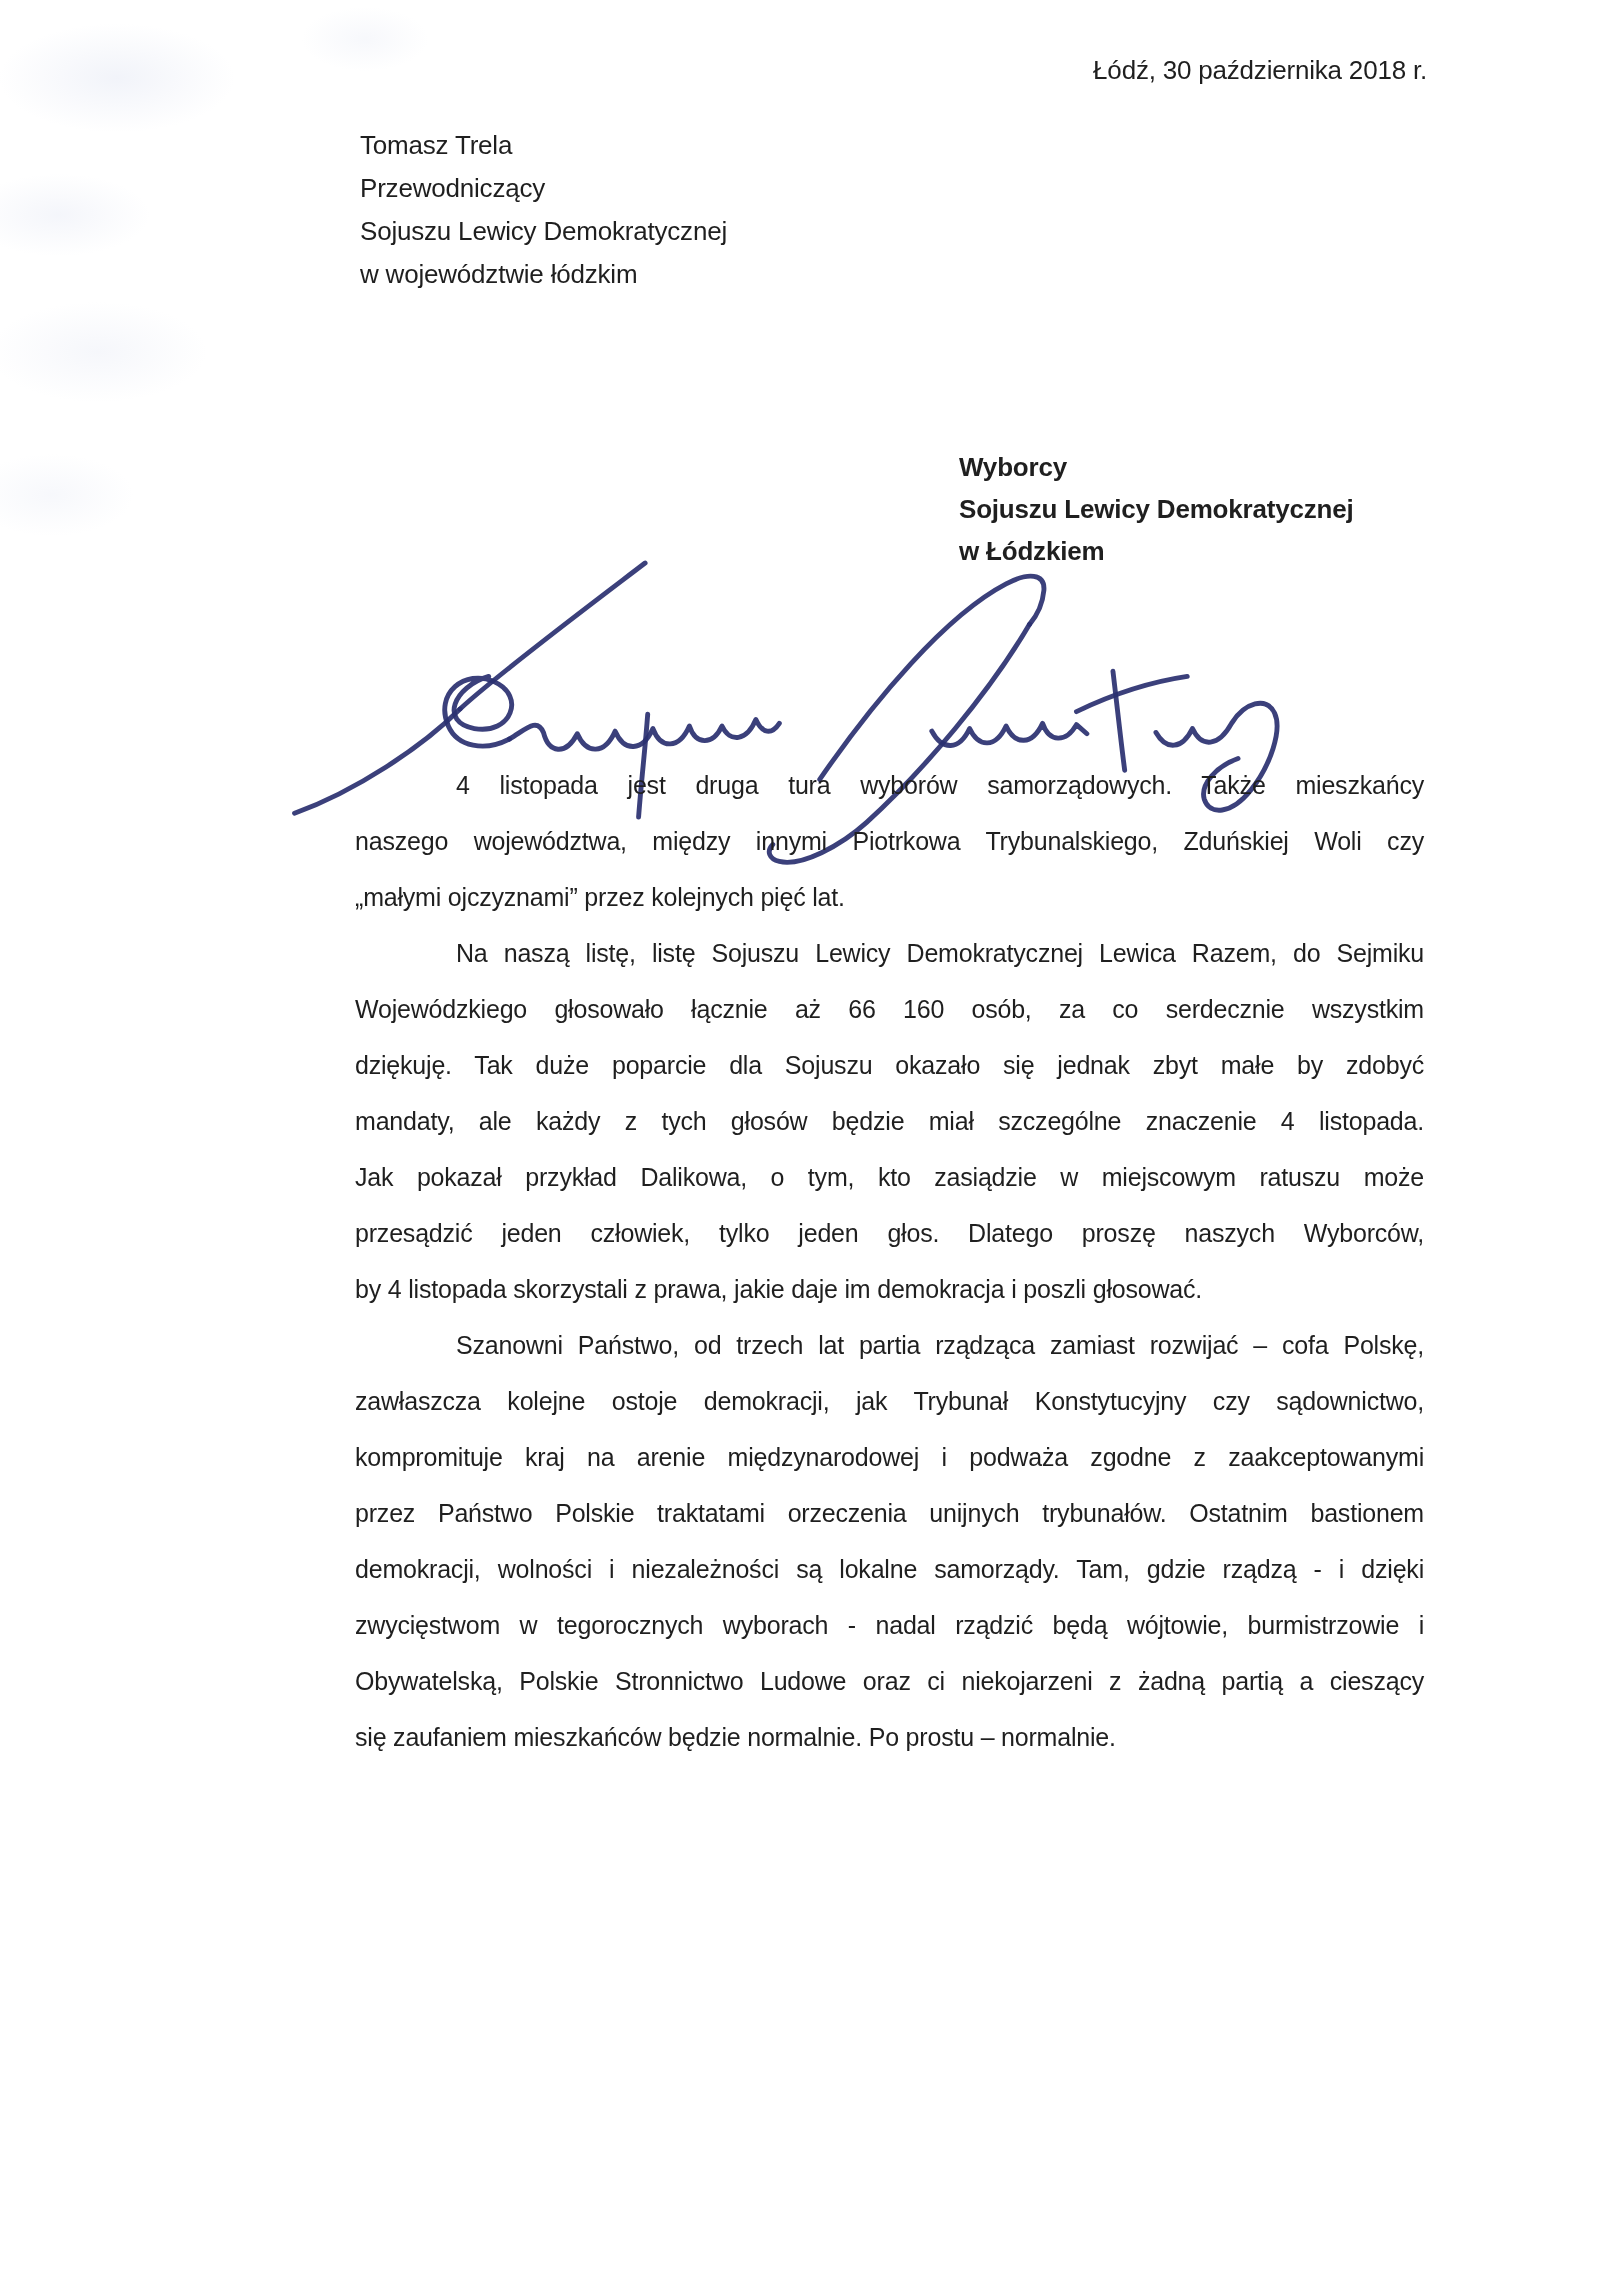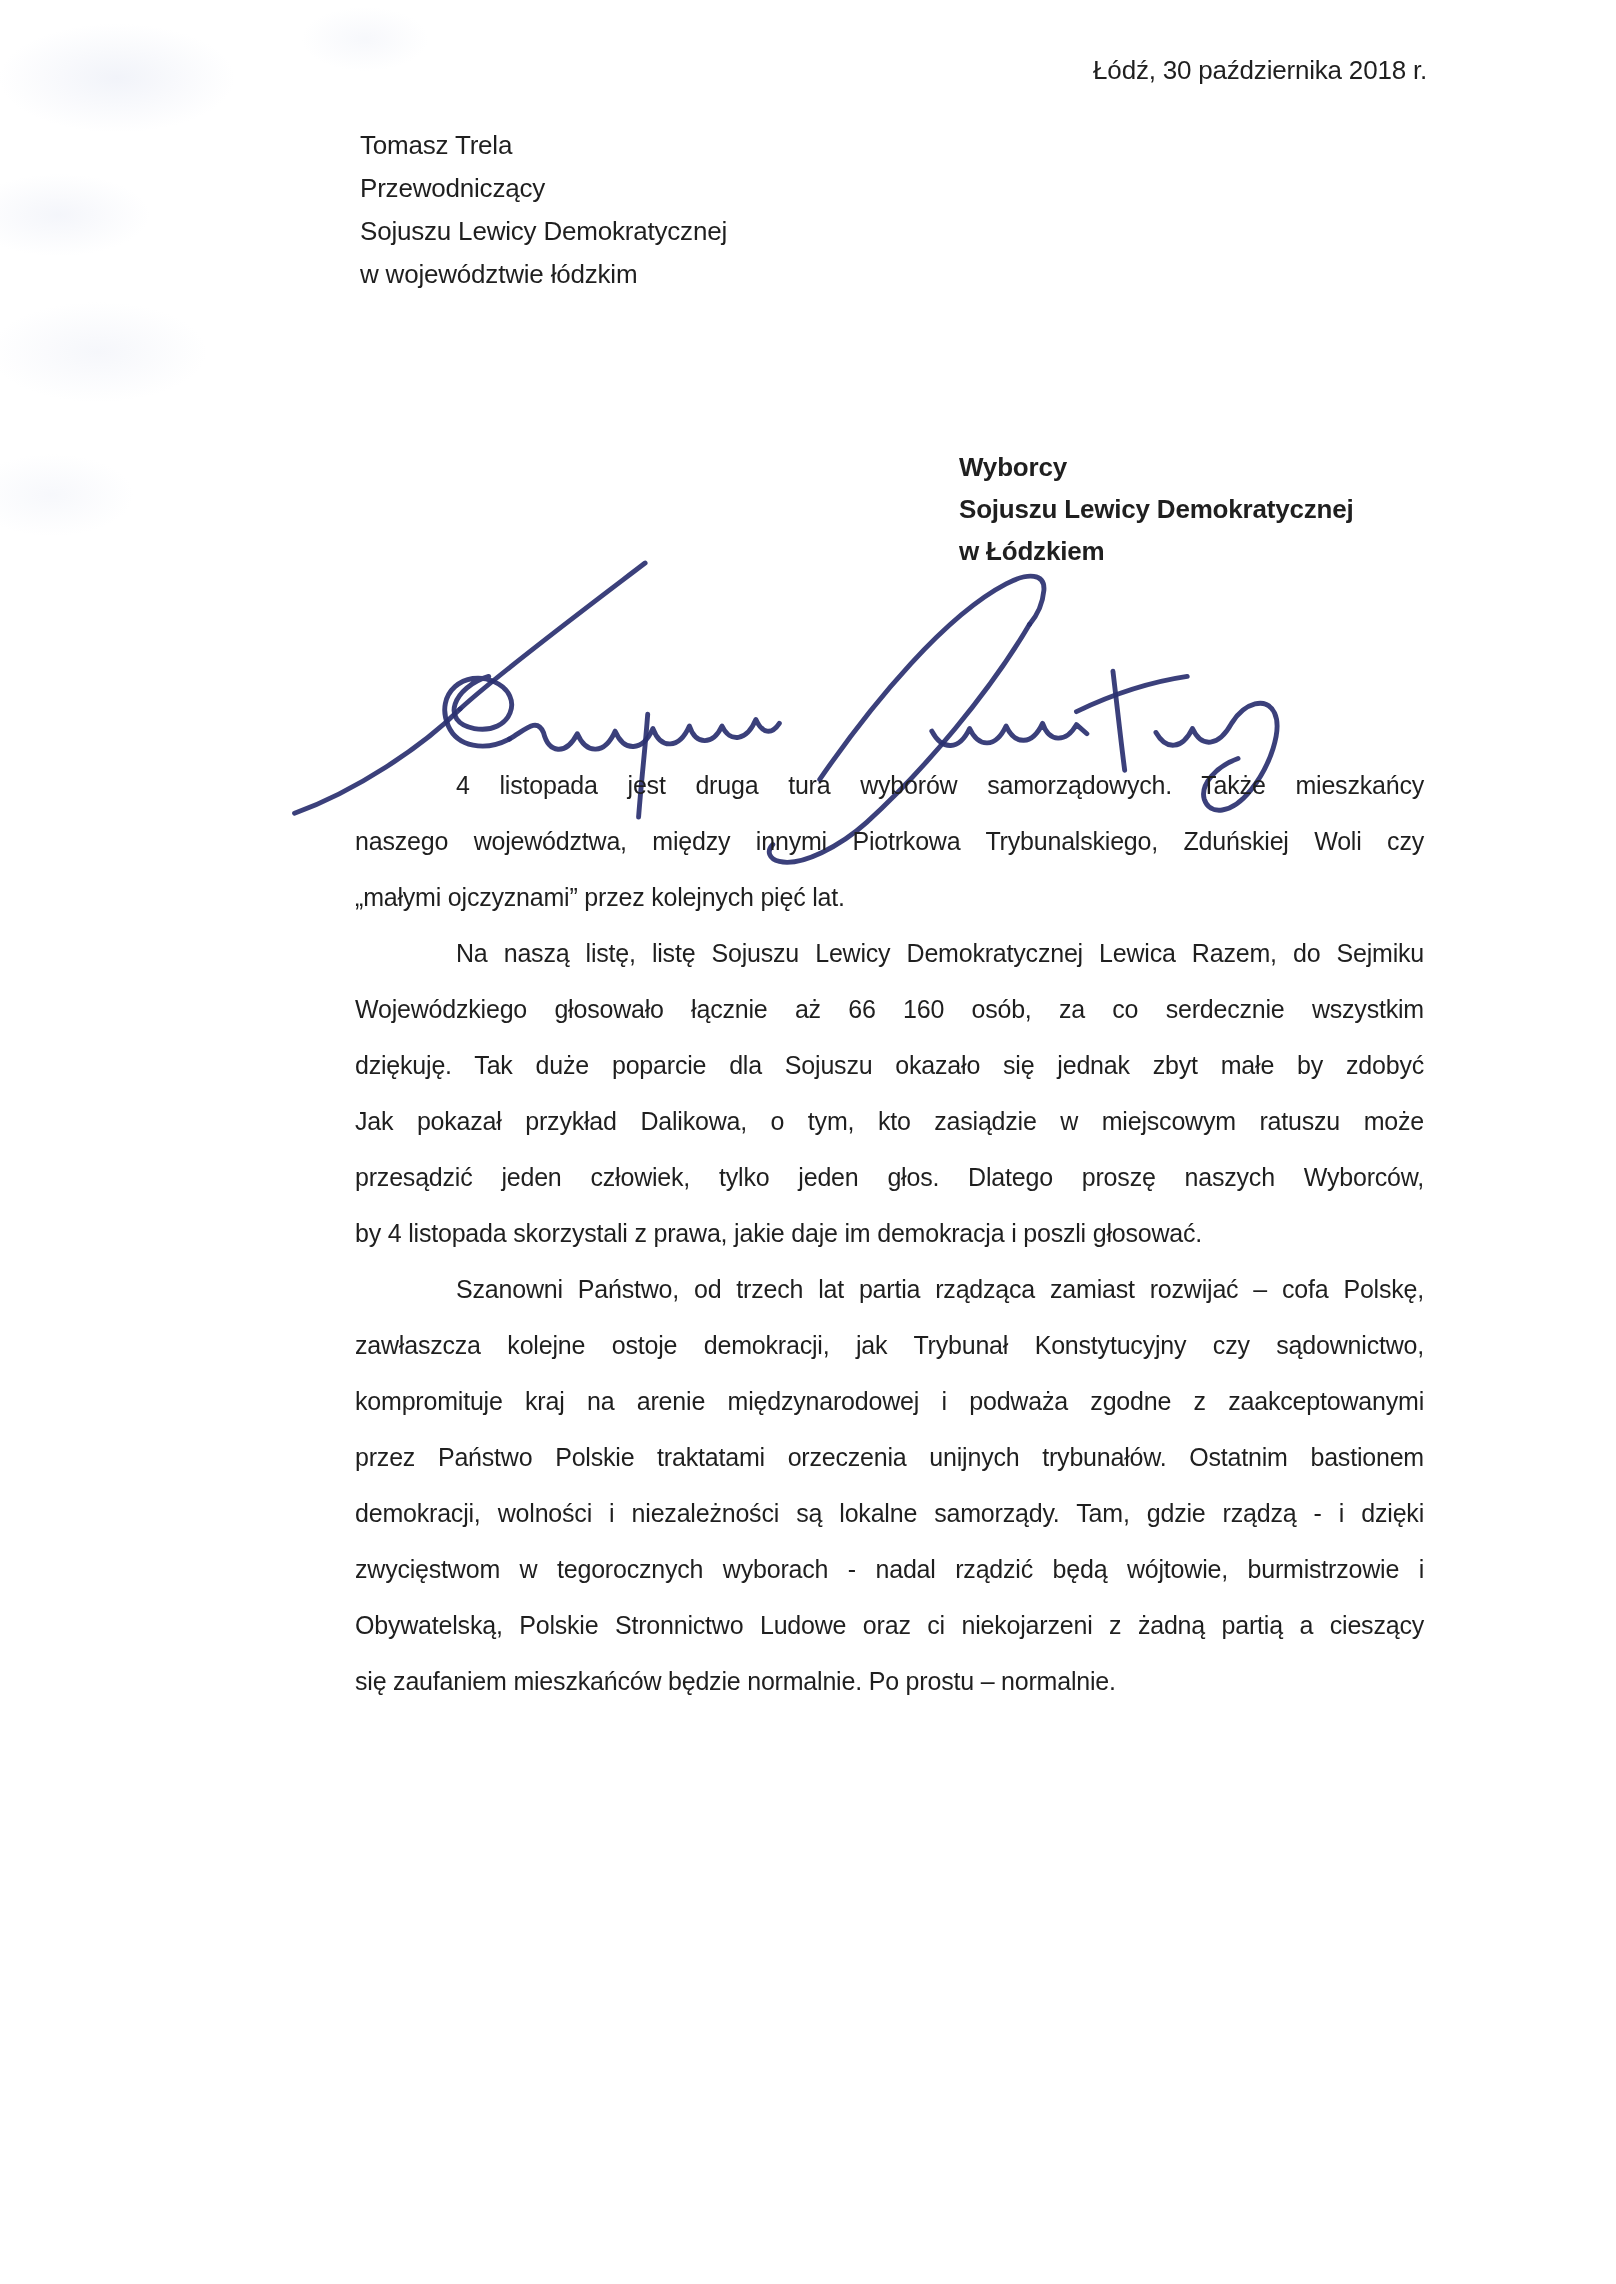--- a/index.html
+++ b/index.html
@@ -119,20 +119,21 @@
     </g>
   </svg>
 
   <div class="body-text">
       <div class="line indent">4 listopada jest druga tura wyborów samorządowych. Także mieszkańcy</div>
       <div class="line">naszego województwa, między innymi Piotrkowa Trybunalskiego, Zduńskiej Woli czy</div>
       <div class="line last">„małymi ojczyznami” przez kolejnych pięć lat.</div>
       <div class="line indent">Na naszą listę, listę Sojuszu Lewicy Demokratycznej Lewica Razem, do Sejmiku</div>
       <div class="line">Wojewódzkiego głosowało łącznie aż 66 160 osób, za co serdecznie wszystkim</div>
       <div class="line">dziękuję. Tak duże poparcie dla Sojuszu okazało się jednak zbyt małe by zdobyć</div>
+      <div class="line">mandaty, ale każdy z tych głosów będzie miał szczególne znaczenie 4 listopada.</div>
       <div class="line">Jak pokazał przykład Dalikowa, o tym, kto zasiądzie w miejscowym ratuszu może</div>
       <div class="line">przesądzić jeden człowiek, tylko jeden głos. Dlatego proszę naszych Wyborców,</div>
       <div class="line last">by 4 listopada skorzystali z prawa, jakie daje im demokracja i poszli głosować.</div>
       <div class="line indent">Szanowni Państwo, od trzech lat partia rządząca zamiast rozwijać – cofa Polskę,</div>
       <div class="line">zawłaszcza kolejne ostoje demokracji, jak Trybunał Konstytucyjny czy sądownictwo,</div>
       <div class="line">kompromituje kraj na arenie międzynarodowej i podważa zgodne z zaakceptowanymi</div>
       <div class="line">przez Państwo Polskie traktatami orzeczenia unijnych trybunałów. Ostatnim bastionem</div>
       <div class="line">demokracji, wolności i niezależności są lokalne samorządy. Tam, gdzie rządzą - i dzięki</div>
       <div class="line">zwycięstwom w tegorocznych wyborach - nadal rządzić będą wójtowie, burmistrzowie i</div>
       <div class="line">Obywatelską, Polskie Stronnictwo Ludowe oraz ci niekojarzeni z żadną partią a cieszący</div>

